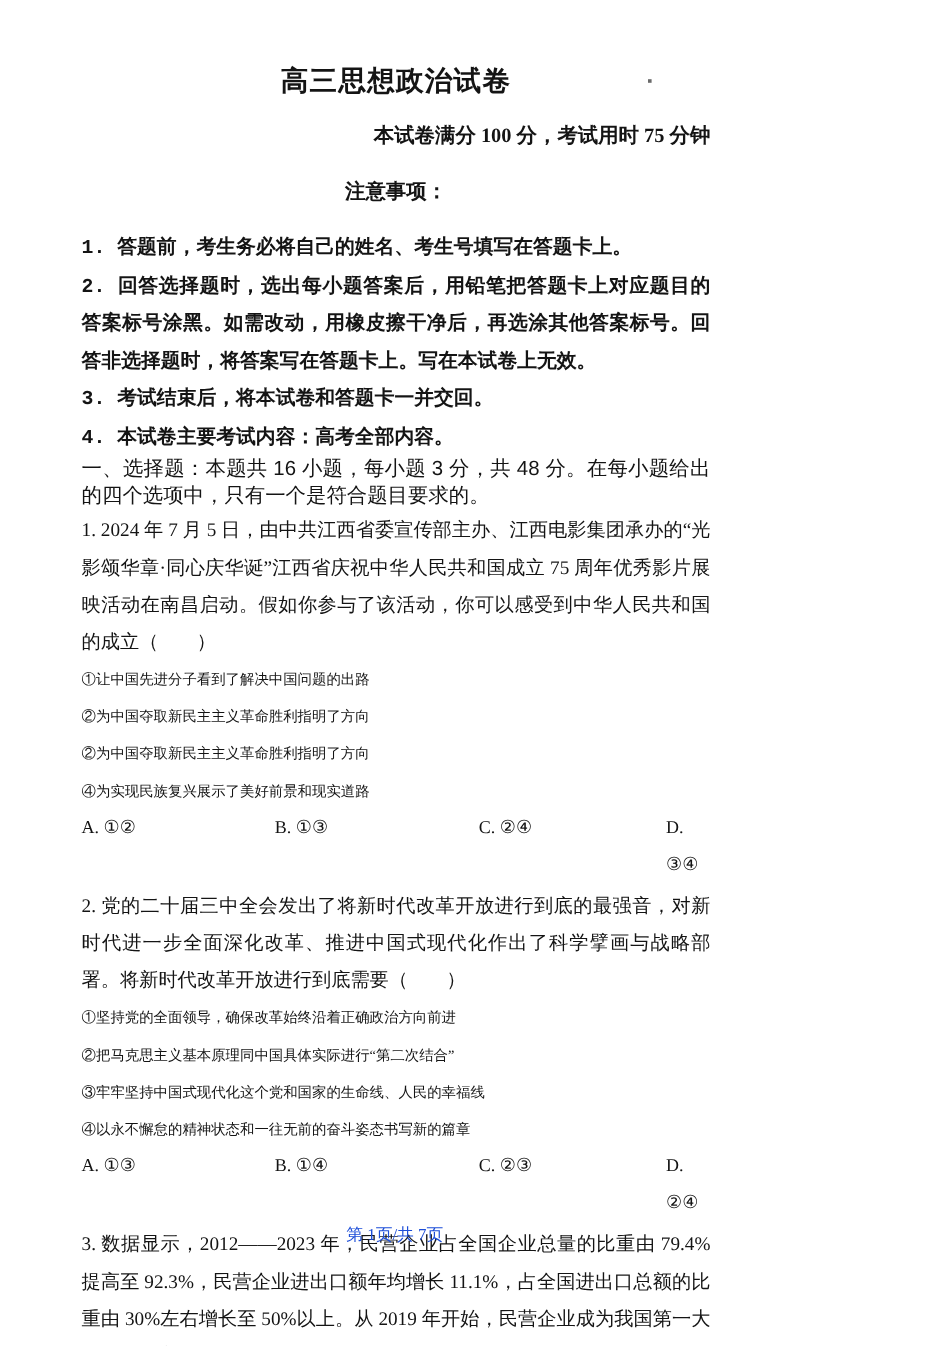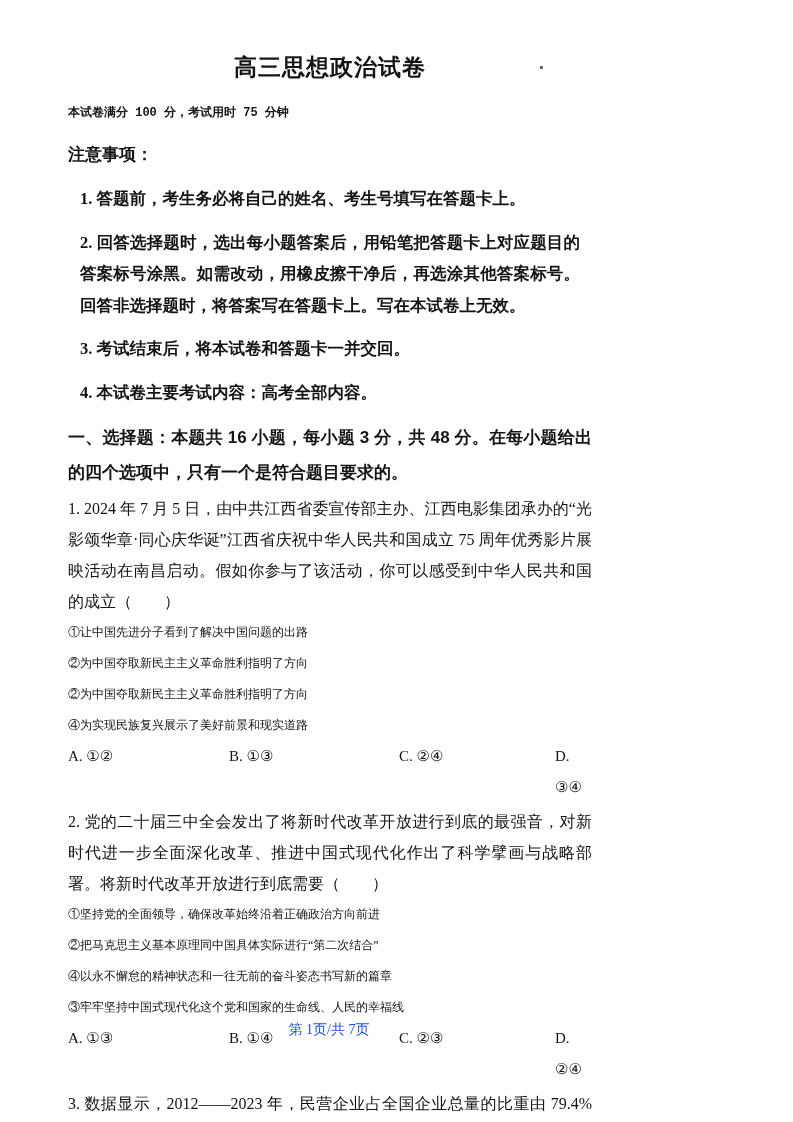--- a/index.html
+++ b/index.html
@@ -17,47 +17,48 @@
   .title {
     font-family: "Liberation Sans", "DejaVu Sans", sans-serif;
     font-weight: 700;
     font-size: 23px;
     letter-spacing: 1px;
     text-align: center;
     line-height: 34px;
     margin: 0 0 14px 0;
   }
   .subtitle {
-    font-family: Liberation Mono, monospace;
+    font-family: Liberation Serif, serif;
     font-weight: 700;
-    font-size: 12px;
-    text-align: left;
+    font-size: 17px;
+    text-align: right;
     line-height: 30px;
     margin: 0 0 12px 0;
   }
   .notice-heading {
-    font-family: Liberation Mono, monospace;
+    font-family: Liberation Sans, sans-serif;
     font-weight: 700;
     font-size: 17px;
     line-height: 31px;
-    margin: 0;
+    margin: 16px;
+    text-align: center;
   }
   .notice-item {
-    font-family: Liberation Serif, serif;
+    font-family: Liberation Mono, monospace;
     font-weight: 700;
     font-size: 16.5px;
     line-height: 31.5px;
     text-align: justify;
-    margin: 12px;
+    margin: 0;
   }
   .section-heading {
     font-family: "Liberation Sans", "DejaVu Sans", sans-serif;
-    font-weight: 700;
+    font-weight: 400;
     font-size: 17px;
-    line-height: 35px;
+    line-height: 22px;
     text-align: justify;
     margin: 0 0 3px 0;
   }
   .stem {
     font-size: 16px;
     line-height: 31px;
     text-align: justify;
     margin: 3px 0 0 0;
   }
   .statement {
@@ -119,22 +120,22 @@
       <span>B. ①③</span>
       <span>C. ②④</span>
       <span>D. ③④</span>
     </div>
   </div>
 
   <div>
     <p class="stem">2. 党的二十届三中全会发出了将新时代改革开放进行到底的最强音，对新时代进一步全面深化改革、推进中国式现代化作出了科学擘画与战略部署。将新时代改革开放进行到底需要（　　）</p>
     <p class="statement">①坚持党的全面领导，确保改革始终沿着正确政治方向前进</p>
     <p class="statement">②把马克思主义基本原理同中国具体实际进行“第二次结合”</p>
+    <p class="statement">③牢牢坚持中国式现代化这个党和国家的生命线、人民的幸福线</p>
     <p class="statement">④以永不懈怠的精神状态和一往无前的奋斗姿态书写新的篇章</p>
-    <p class="statement">③牢牢坚持中国式现代化这个党和国家的生命线、人民的幸福线</p>
     <div class="choices">
       <span>A. ①③</span>
       <span>B. ①④</span>
       <span>C. ②③</span>
       <span>D. ②④</span>
     </div>
   </div>
 
   <div>
     <p class="stem">3. 数据显示，2012——2023 年，民营企业占全国企业总量的比重由 79.4%提高至 92.3%，民营企业进出口额年均增长 11.1%，占全国进出口总额的比重由 30%左右增长至 50%以上。从 2019 年开始，民营企业成为我国第一大外贸经营主体。据此可以推断出（　　）</p>

